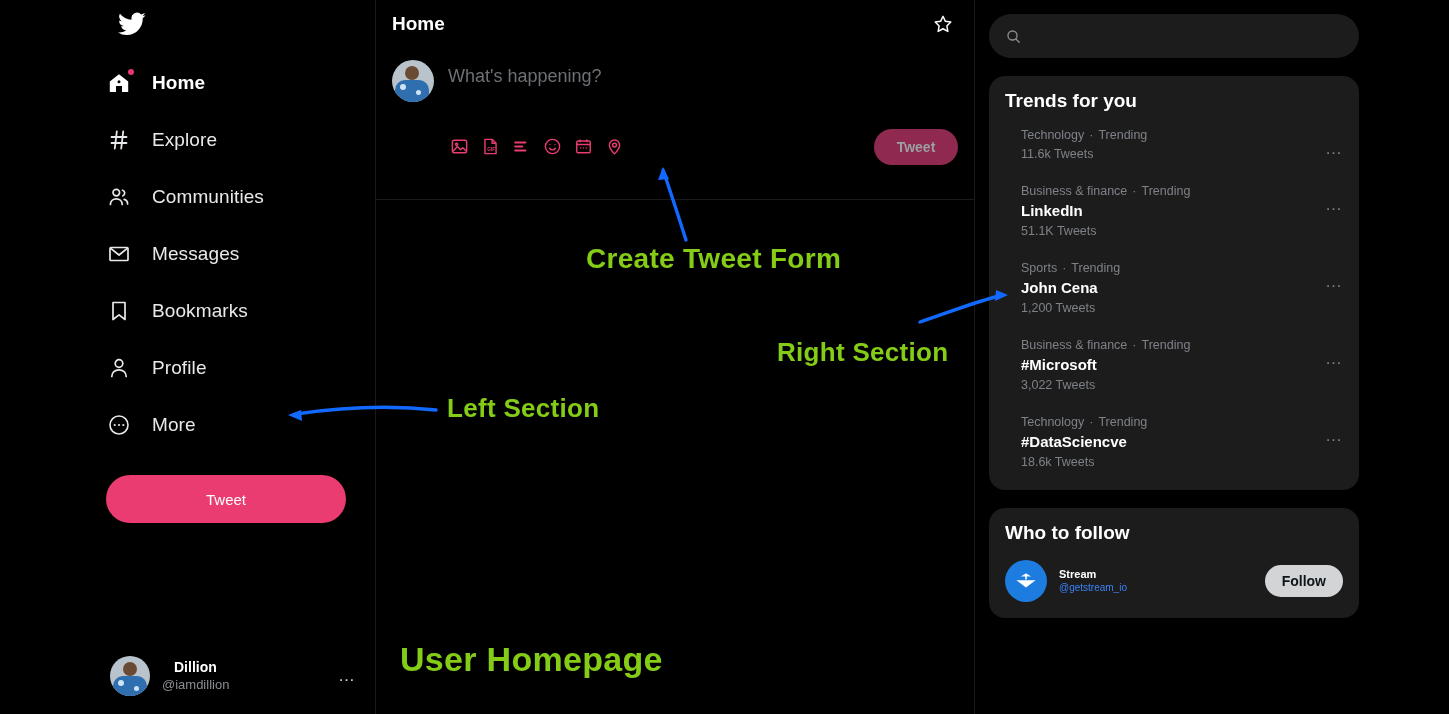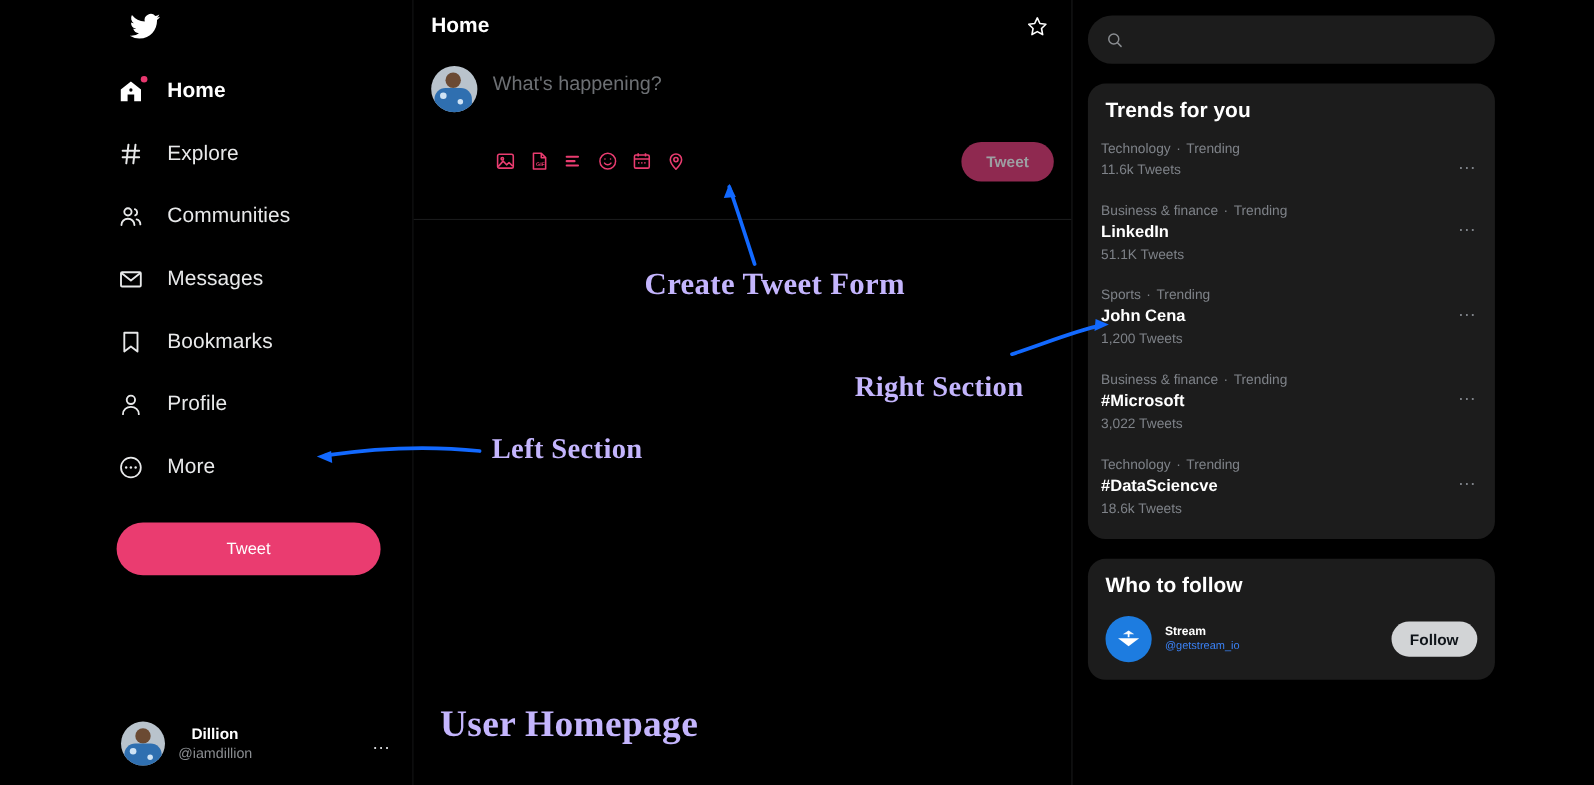--- a/index.html
+++ b/index.html
@@ -138,21 +138,21 @@
     background: #1c1c1c;
     border-radius: 16px;
     margin-top: 18px;
     padding: 14px 0 10px 0;
   }
   .card-title {
     font-size: 19px; font-weight: bold; color: #fff;
     padding: 0 16px 4px 16px;
   }
   .trend {
-    padding: 11px 16px 9px 12px;
+    padding: 11px 16px 9px 32px;
     display: flex; align-items: flex-start;
     cursor: pointer;
   }
   .trend-body { flex: 1; line-height: 1.35; }
   .trend-meta { font-size: 12.5px; color: #7e8288; }
   .trend-meta .sep { padding: 0 5px; }
   .trend-name { font-size: 15px; font-weight: bold; color: #fff; margin-top: 1px; }
   .trend-count { font-size: 12.5px; color: #7e8288; margin-top: 2px; }
   .trend-dots { color: #7e8288; font-size: 17px; letter-spacing: 1px; padding-top: 12px; cursor: pointer; }
 
@@ -174,23 +174,23 @@
     background: #d2d4d6; color: #0f1419;
     border: none; border-radius: 999px;
     height: 32px; padding: 0 17px;
     font-size: 14px; font-weight: bold; cursor: pointer;
     font-family: "Liberation Sans", sans-serif;
   }
 
   
   .annot {
     position: absolute;
-    color: #c4b5fd;
+    color: #84cc16;
     font-weight: bold;
-    font-family: Liberation Serif, serif;
+    font-family: Liberation Sans, sans-serif;
     white-space: nowrap;
     pointer-events: none;
     text-align: right;
   }
   .annot-arrows { position: absolute; left: 0; top: 0; width: 1449px; height: 714px; pointer-events: none; }
   #a-create { left: 586px; top: 243px; font-size: 28px; letter-spacing: .3px; }
   #a-left   { left: 447px; top: 393px; font-size: 26px; letter-spacing: .3px; }
   #a-right  { left: 777px; top: 337px; font-size: 26px; letter-spacing: .3px; }
   #a-home   { left: 400px; top: 640px; font-size: 34px; letter-spacing: .3px; }
 </style>

